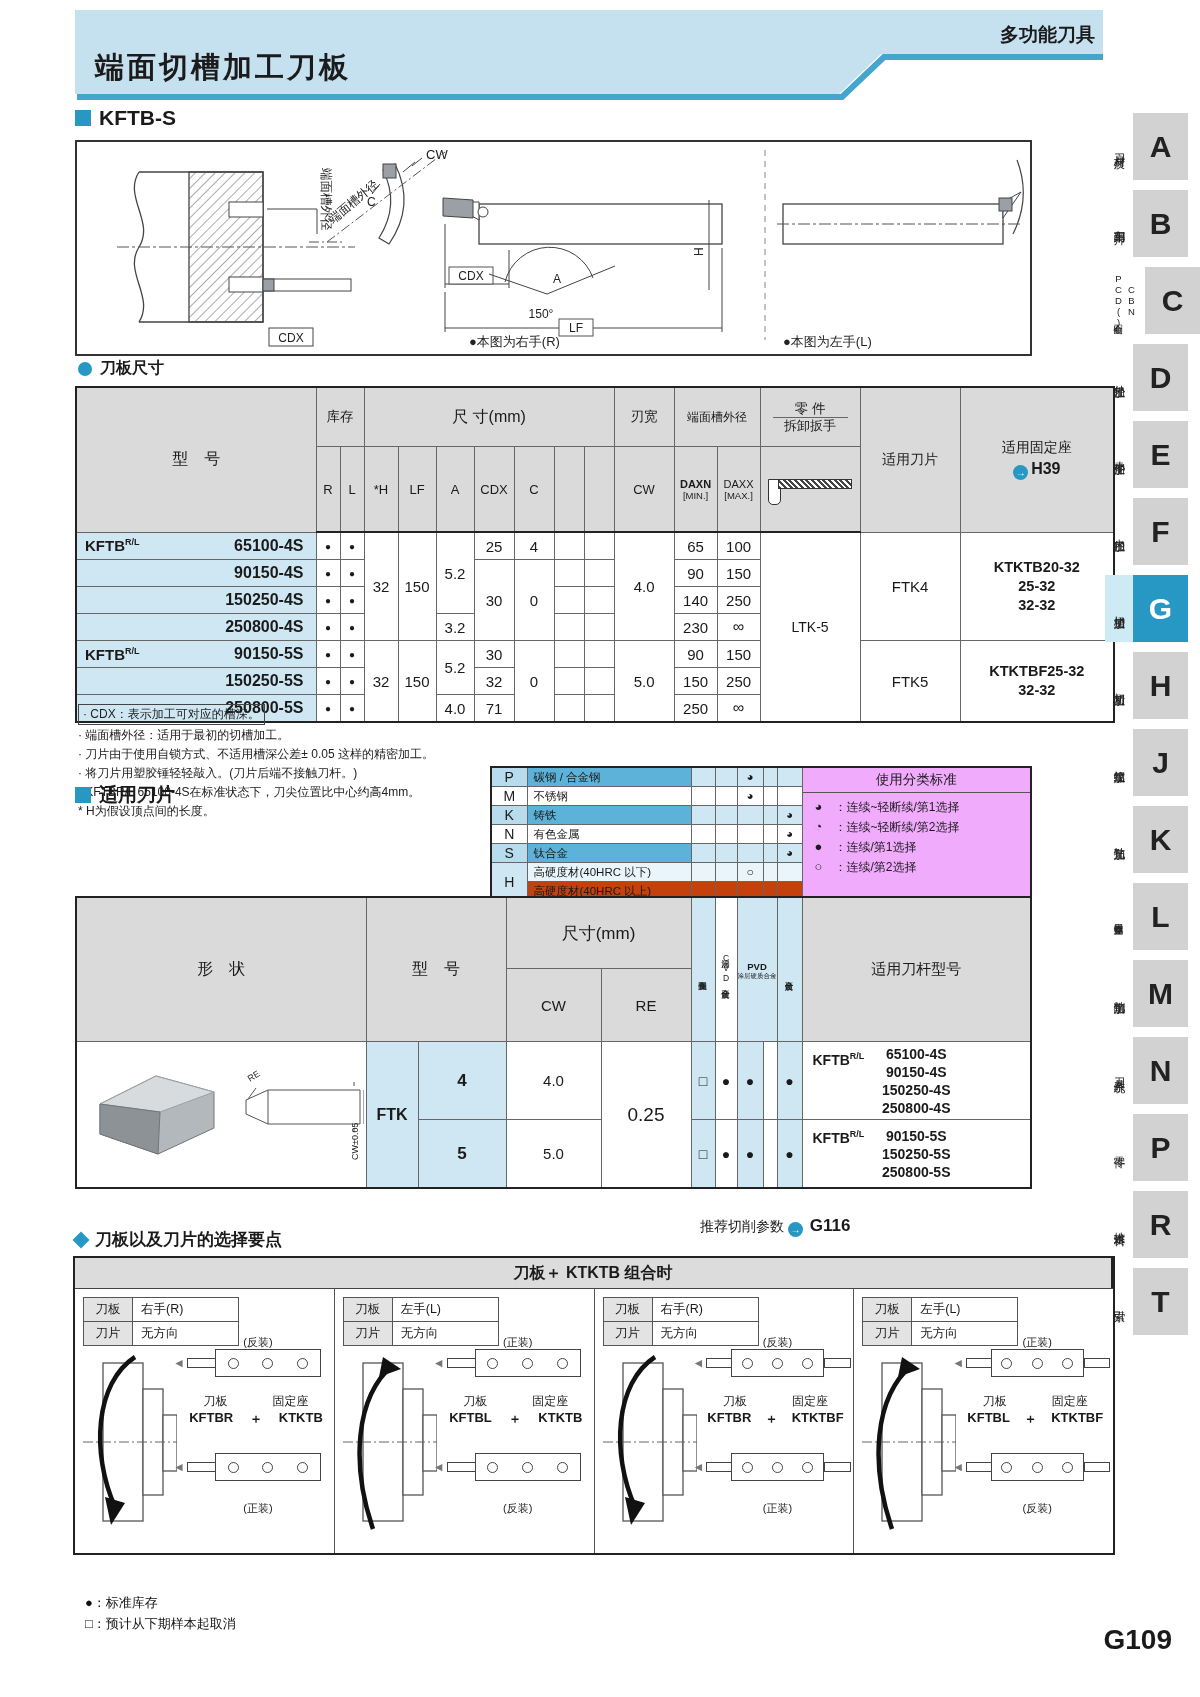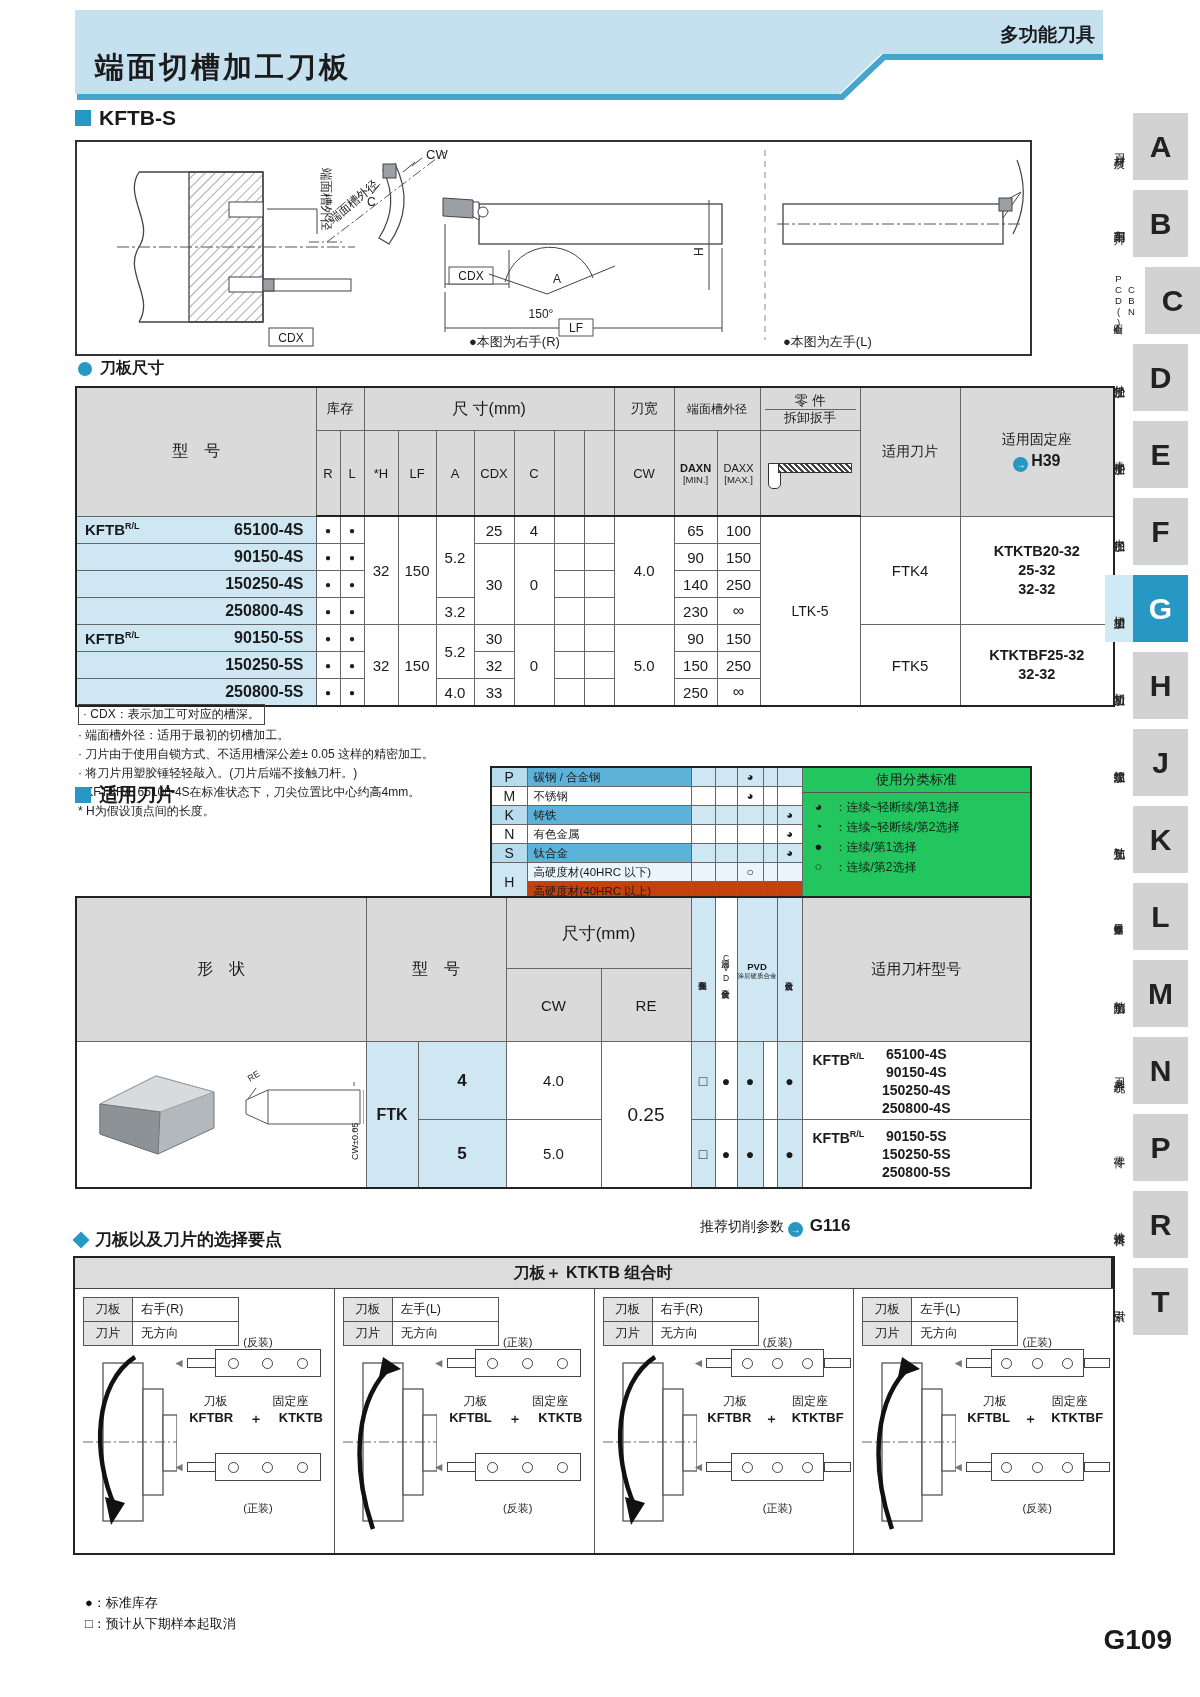--- a/index.html
+++ b/index.html
@@ -47,21 +47,21 @@
   .clst td{height:18px}
   .clst .lt{font-size:14px}
   .rowA .lt{background:#b7dcee}
   .rowA .mat{background:#5cb2d8}
   .rowA .sy{background:#cfe7f3}
   .rowB td{background:#fff}
   .rowH1 .mat,.rowH1 .sy{background:#e9f5fb}
   .rowH2 .mat,.rowH2 .sy{background:#c2410c}
   .ltH{background:#cfe7f3;font-size:14px}
   .mat{text-align:left !important;padding-left:6px !important;font-size:11.5px}
-  .legendc{vertical-align:top;background:#22c55e}
+  .legendc{vertical-align:top;background:#f0abfc}
   .legendc .ttl{border-bottom:1px solid #555;text-align:center;font-size:13.5px;padding:3px 0;margin:0 0 4px}
   .legendc .li{display:flex;gap:4px;font-size:12px;line-height:20px;padding-left:12px;text-align:left}
   .legendc .sym{width:16px;font-size:13px}
   
   .inst td{font-size:14px}
   .vtop{writing-mode:vertical-rl;text-orientation:upright;font-size:8.5px;letter-spacing:0;line-height:10px;margin:0 auto}
   .holdc{position:relative;text-align:right;padding-right:12px;font-weight:700;font-size:15px;line-height:18px}
   .holdc .kf{position:absolute;left:10px;top:5px}
   .pvdl{font-size:9.5px;font-weight:bold}
   .pvds{font-size:6.5px;line-height:7px}
@@ -208,21 +208,21 @@
         <col style="width:100px">
         <col style="width:154px">
     </colgroup>
     <tbody>
         <tr class="h1">
       <td rowspan="2" class="hdr" style="font-size:16px">型　号</td>
       <td colspan="2" class="hdr">库存</td>
       <td colspan="7" class="hdr" style="font-size:16px">尺 寸(mm)</td>
       <td class="hdr">刃宽</td>
       <td colspan="2" class="hdr" style="font-size:12px">端面槽外径</td>
-      <td class="hdr" style="padding:4px">
+      <td class="hdr" style="padding:12px">
         <div style="border-bottom:1px solid #666;height:17px;line-height:17px">零 件</div>
         <div class="parts2" style="height:16px;line-height:16px">拆卸扳手</div>
       </td>
       <td rowspan="2" class="hdr" style="font-size:14px">适用刀片</td>
       <td rowspan="2" class="hdr">
         <div style="font-size:14px">适用固定座</div>
         <div style="margin-top:3px"><span class="refi">→</span><b style="font-size:16px">H39</b></div>
       </td>
     </tr>
     <tr class="h2">
@@ -363,21 +363,21 @@
     </tr>
     <tr class="br">
       <td class="lblue">
             <div class="modelc">
               <span class="mnum">250800-5S</span>
             </div>
           </td>
       <td class="dot">●</td>
       <td class="dot">●</td>
       <td>4.0</td>
-      <td>33</td>
+      <td>71</td>
       <td></td>
       <td></td>
       <td>250</td>
       <td style="font-size:16px">∞</td>
     </tr>
   </tbody>
     </table>
 
   <div id="notes" class="abs">
     <div><span class="n0">· CDX：表示加工可对应的槽深。</span></div>

